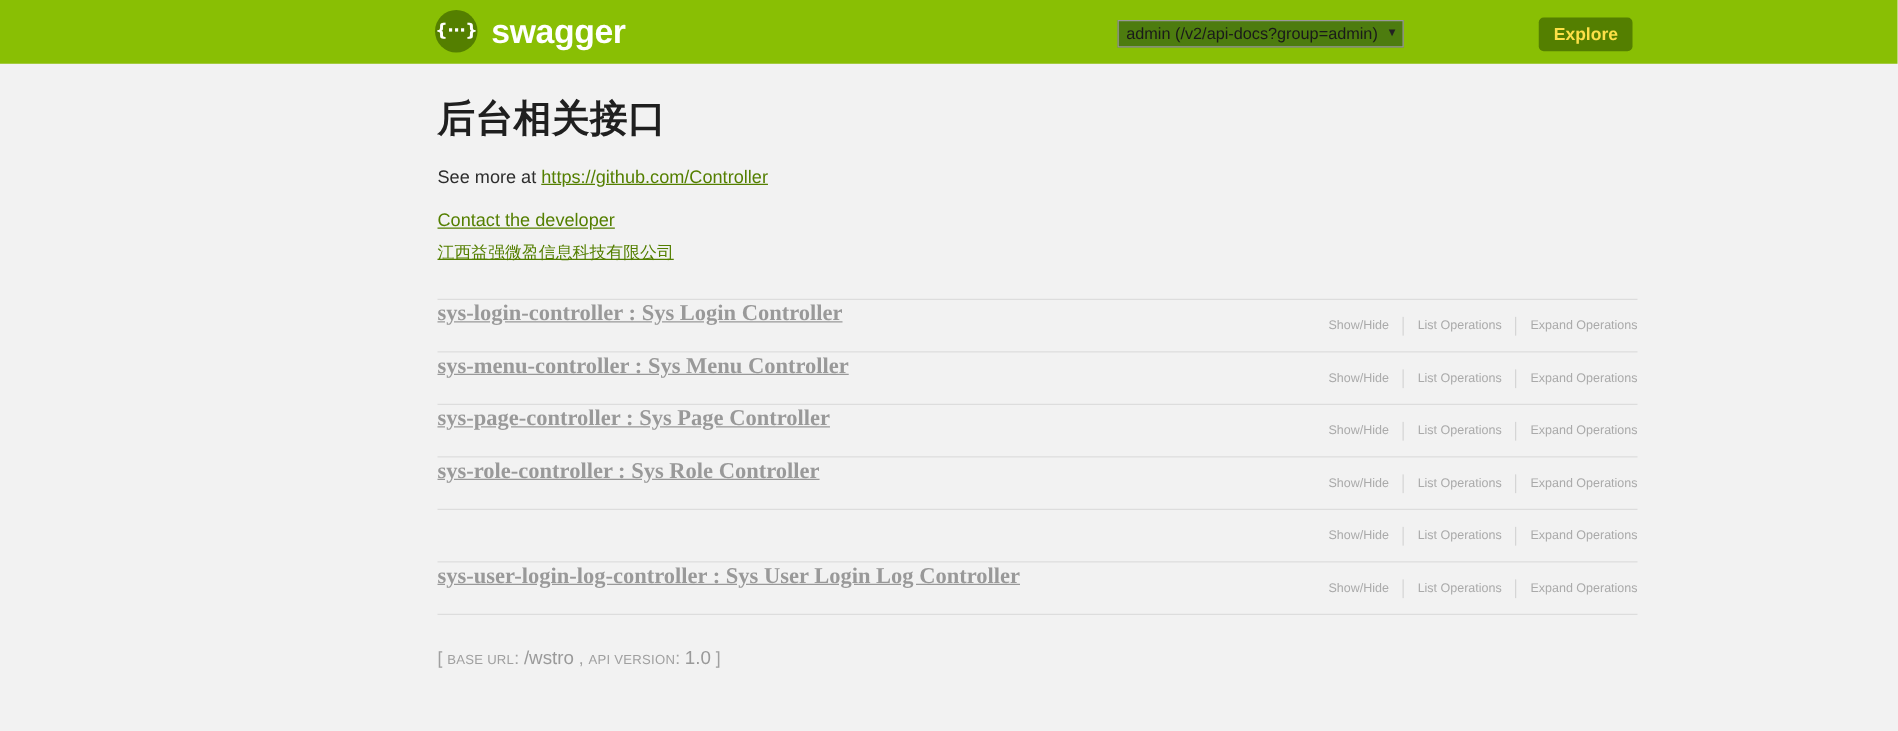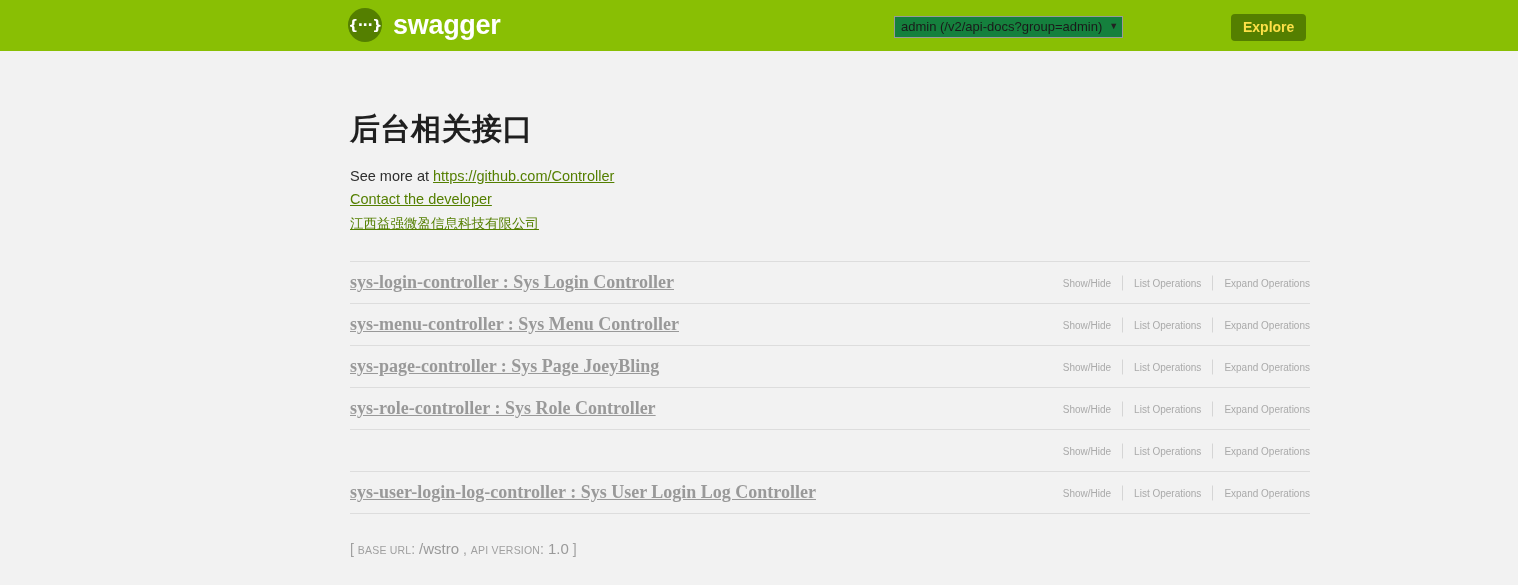--- a/index.html
+++ b/index.html
@@ -61,21 +61,21 @@
   }
 
   .api-selector {
     position: absolute;
     left: 894px;
     top: 16px;
     display: flex;
     align-items: center;
   }
   .api-select-box {
-    background: #15803d;
+    background: #4d7c0f;
     border: 1px solid #999999;
     height: 20px;
     line-height: 20px;
     padding: 0 4px 0 6px;
     font-size: 13px;
     color: #1a1a1a;
     display: flex;
     align-items: center;
     gap: 7px;
     font-family: "Liberation Sans", sans-serif;
@@ -111,21 +111,21 @@
     width: 960px;
     margin: 0 0 0 350px;
   }
 
   .page-title {
     font-family: "Liberation Sans", "DejaVu Sans", sans-serif;
     font-size: 30px;
     font-weight: bold;
     color: #1f1f1f;
     margin: 0;
-    padding-top: 58px;
+    padding-top: 24px;
     letter-spacing: 0.5px;
   }
   .page-subtitle {
     font-size: 13.5px;
     color: #4a4a4a;
     margin: 15px 0 0 0;
   }
 
   .credits {
     margin-top: 17px;
@@ -135,33 +135,32 @@
   }
   .credits a {
     color: #547f00;
     text-decoration: underline;
   }
   .credits-line-cn {
     margin-top: 5px;
     font-size: 13.5px;
   }
   .credits-contact {
-    margin-top: 4px;
+    margin-top: 16px;
   }
 
   
   .resources {
     margin-top: 28px;
   }
   .resource-row {
     position: relative;
     height: 41px;
     border-bottom: 1px solid #dddddd;
     display: flex;
-    align-items: center;
   }
   .resource-row:first-child {
     border-top: 1px solid #dddddd;
   }
   .resource-title {
     font-family: "Liberation Serif", "DejaVu Serif", serif;
     font-weight: bold;
     font-size: 18px;
     color: #999999;
     letter-spacing: 0px;
@@ -268,21 +267,21 @@
       <div class="resource-options">
         <a href="#">Show/Hide</a>
         <span class="opt-divider"></span>
         <a href="#">List Operations</a>
         <span class="opt-divider"></span>
         <a href="#">Expand Operations</a>
       </div>
     </div>
 
     <div class="resource-row">
-      <a class="resource-title" href="#">sys-page-controller : Sys Page JoeyBling</a>
+      <a class="resource-title" href="#">sys-page-controller : Sys Page Controller</a>
       <div class="resource-options">
         <a href="#">Show/Hide</a>
         <span class="opt-divider"></span>
         <a href="#">List Operations</a>
         <span class="opt-divider"></span>
         <a href="#">Expand Operations</a>
       </div>
     </div>
 
     <div class="resource-row">

